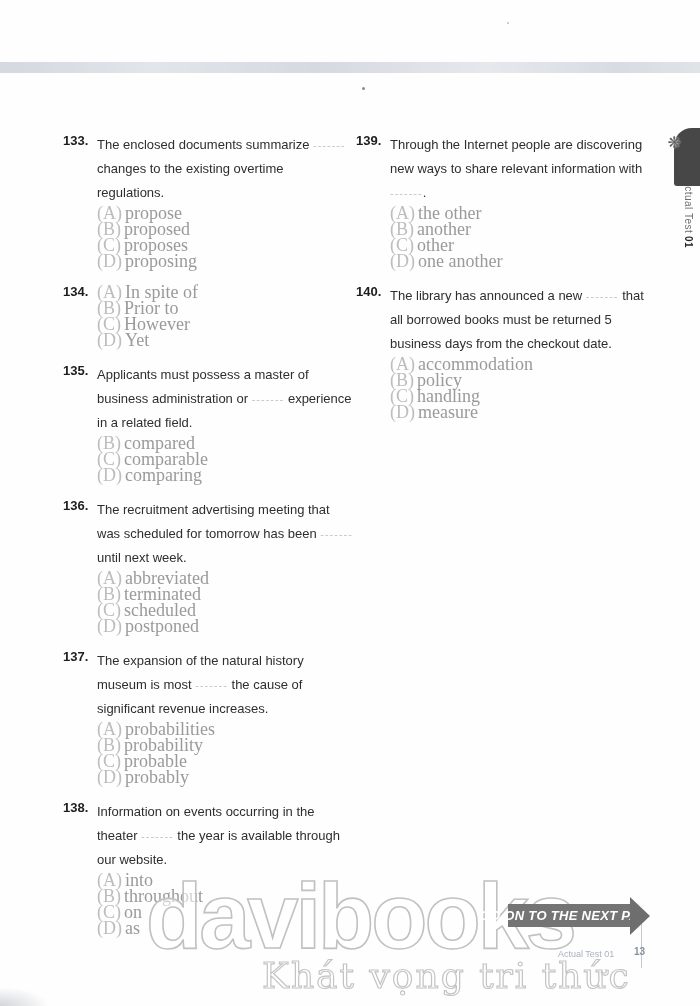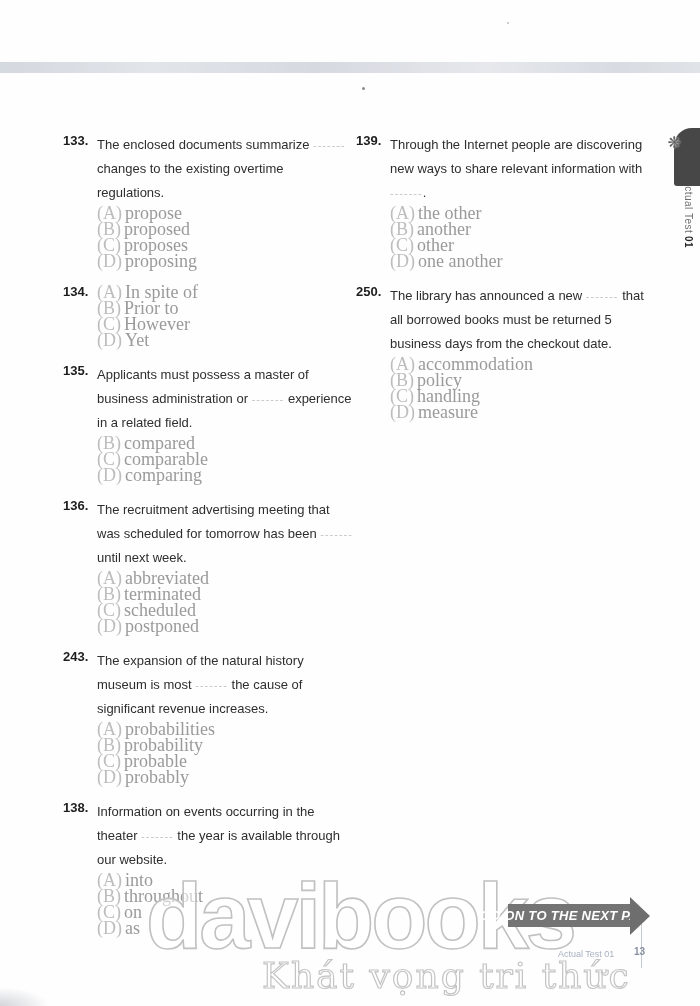--- a/index.html
+++ b/index.html
@@ -111,21 +111,21 @@
 was scheduled for tomorrow has been <span class="blank">-------</span>
 until next week.</div>
         <div class="opt"><span class="opt-letter">(A)</span><span class="opt-text">abbreviated</span></div>
         <div class="opt"><span class="opt-letter">(B)</span><span class="opt-text">terminated</span></div>
         <div class="opt"><span class="opt-letter">(C)</span><span class="opt-text">scheduled</span></div>
         <div class="opt"><span class="opt-letter">(D)</span><span class="opt-text">postponed</span></div>
       </div>
     </div>
 
     <div class="question">
-      <div class="q-num">243.</div>
+      <div class="q-num">137.</div>
       <div class="q-body">
         <div class="q-stem">The expansion of the natural history
 museum is most <span class="blank">-------</span> the cause of
 significant revenue increases.</div>
         <div class="opt"><span class="opt-letter">(A)</span><span class="opt-text">probabilities</span></div>
         <div class="opt"><span class="opt-letter">(B)</span><span class="opt-text">probability</span></div>
         <div class="opt"><span class="opt-letter">(C)</span><span class="opt-text">probable</span></div>
         <div class="opt"><span class="opt-letter">(D)</span><span class="opt-text">probably</span></div>
       </div>
     </div>
@@ -154,21 +154,21 @@
 new ways to share relevant information with
 <span class="blank">-------</span>.</div>
         <div class="opt"><span class="opt-letter">(A)</span><span class="opt-text">the other</span></div>
         <div class="opt"><span class="opt-letter">(B)</span><span class="opt-text">another</span></div>
         <div class="opt"><span class="opt-letter">(C)</span><span class="opt-text">other</span></div>
         <div class="opt"><span class="opt-letter">(D)</span><span class="opt-text">one another</span></div>
       </div>
     </div>
 
     <div class="question">
-      <div class="q-num">250.</div>
+      <div class="q-num">140.</div>
       <div class="q-body">
         <div class="q-stem">The library has announced a new <span class="blank">-------</span> that
 all borrowed books must be returned 5
 business days from the checkout date.</div>
         <div class="opt"><span class="opt-letter">(A)</span><span class="opt-text">accommodation</span></div>
         <div class="opt"><span class="opt-letter">(B)</span><span class="opt-text">policy</span></div>
         <div class="opt"><span class="opt-letter">(C)</span><span class="opt-text">handling</span></div>
         <div class="opt"><span class="opt-letter">(D)</span><span class="opt-text">measure</span></div>
       </div>
     </div>

